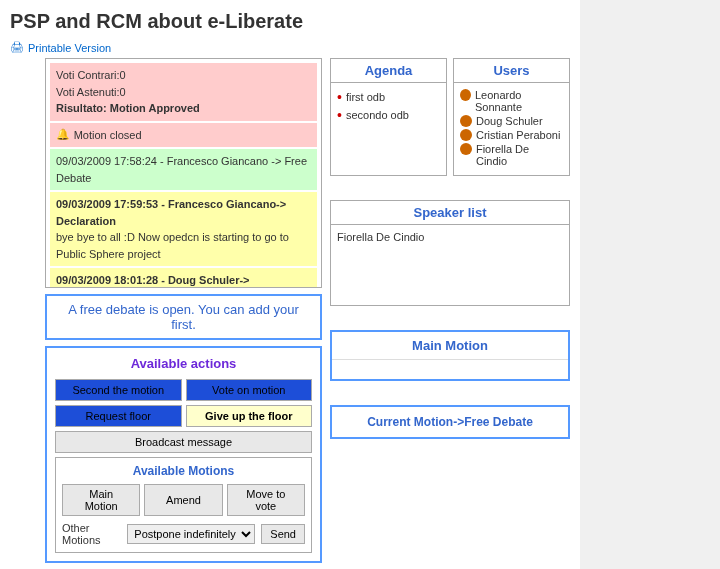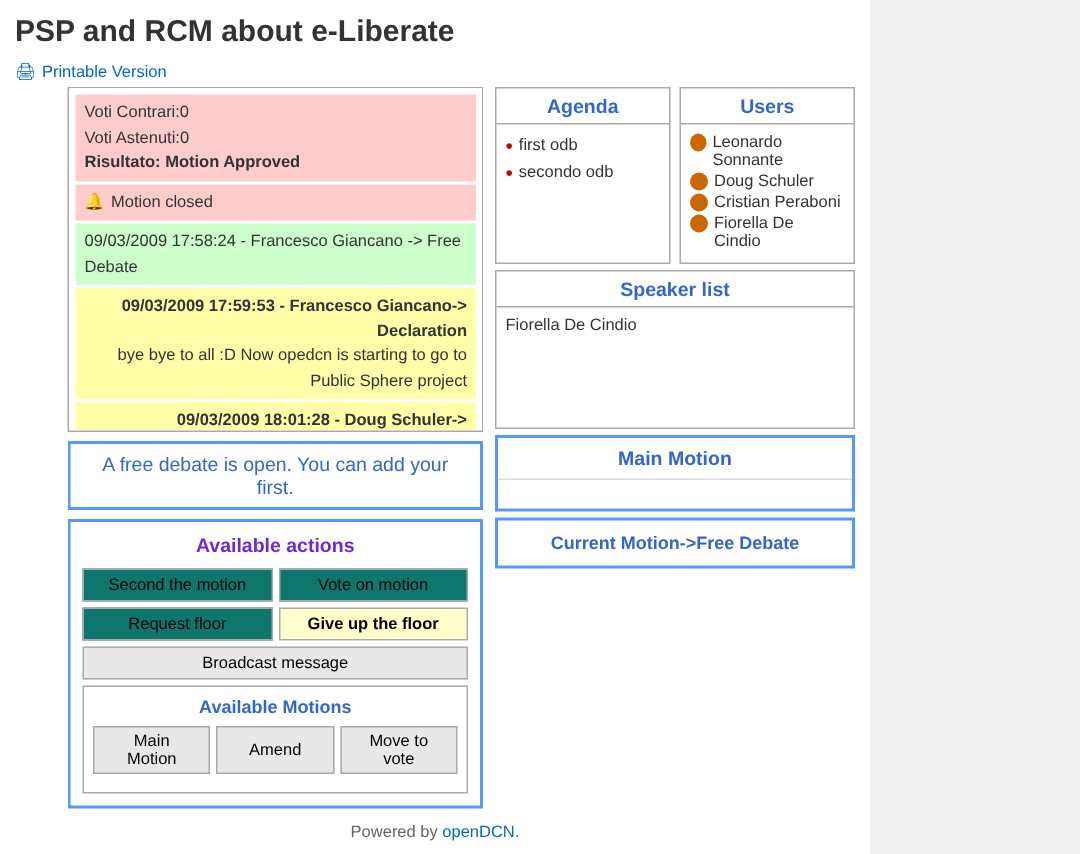--- a/index.html
+++ b/index.html
@@ -30,21 +30,21 @@
       flex: 1;
       display: flex;
       flex-direction: column;
       gap: 6px;
       margin-left: 35px;
     }
     .right-col {
       width: 240px;
       display: flex;
       flex-direction: column;
-      gap: 4px;
+      gap: 24px;
     }
     
     .printable-link {
       display: flex;
       align-items: center;
       gap: 4px;
       font-size: 11px;
       color: #0066cc;
       text-decoration: none;
       margin-bottom: 4px;
@@ -66,21 +66,20 @@
     }
     .log-section-green {
       background: #ccffcc;
       padding: 4px 6px;
       margin-bottom: 2px;
     }
     .log-section-yellow {
       background: #ffffaa;
       padding: 4px 6px;
       margin-bottom: 2px;
-      text-align: right;
     }
     .log-text { font-size: 11px; line-height: 1.5; }
     .log-bold { font-weight: bold; }
     .motion-closed { display: flex; align-items: center; gap: 4px; font-size: 11px; color: #333; }
 
     
     .status-bar {
       border: 2px solid #5599ff;
       padding: 6px 10px;
       text-align: center;
@@ -103,21 +102,21 @@
       margin-bottom: 8px;
     }
     .actions-grid {
       display: grid;
       grid-template-columns: 1fr 1fr;
       gap: 4px;
       margin-bottom: 4px;
     }
     .action-btn {
       border: 1px solid #aaa;
-      background: #0f766e;
+      background: #1d4ed8;
       padding: 4px 8px;
       font-size: 11px;
       cursor: pointer;
       text-align: center;
     }
     .action-btn-highlight {
       border: 1px solid #aaa;
       background: #ffffcc;
       padding: 4px 8px;
       font-size: 11px;
@@ -347,20 +346,29 @@
           <button class="broadcast-btn">Broadcast message</button>
         </div>
 
         <div class="motions-panel">
           <div class="motions-title">Available Motions</div>
           <div class="motions-buttons">
             <button class="motion-btn">Main Motion</button>
             <button class="motion-btn">Amend</button>
             <button class="motion-btn">Move to vote</button>
           </div>
+          <div class="other-motions-row">
+            <span>Other Motions</span>
+            <select class="other-motions-select">
+              <option>Postpone indefinitely</option>
+              <option>Call for orders</option>
+              <option>Table</option>
+            </select>
+            <button class="send-btn">Send</button>
+          </div>
         </div>
       </div>
 
     </div>
 
     <div class="right-col">
 
       <div class="right-panels-top">
 
         <div class="agenda-panel">

